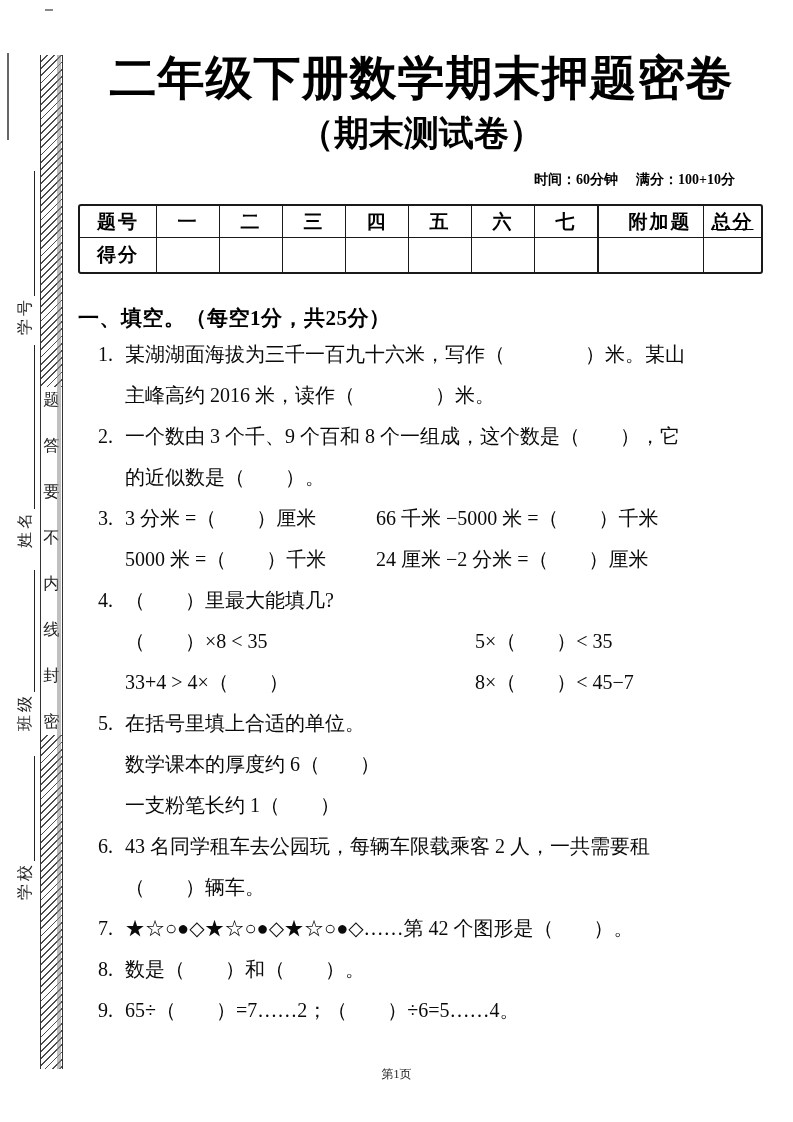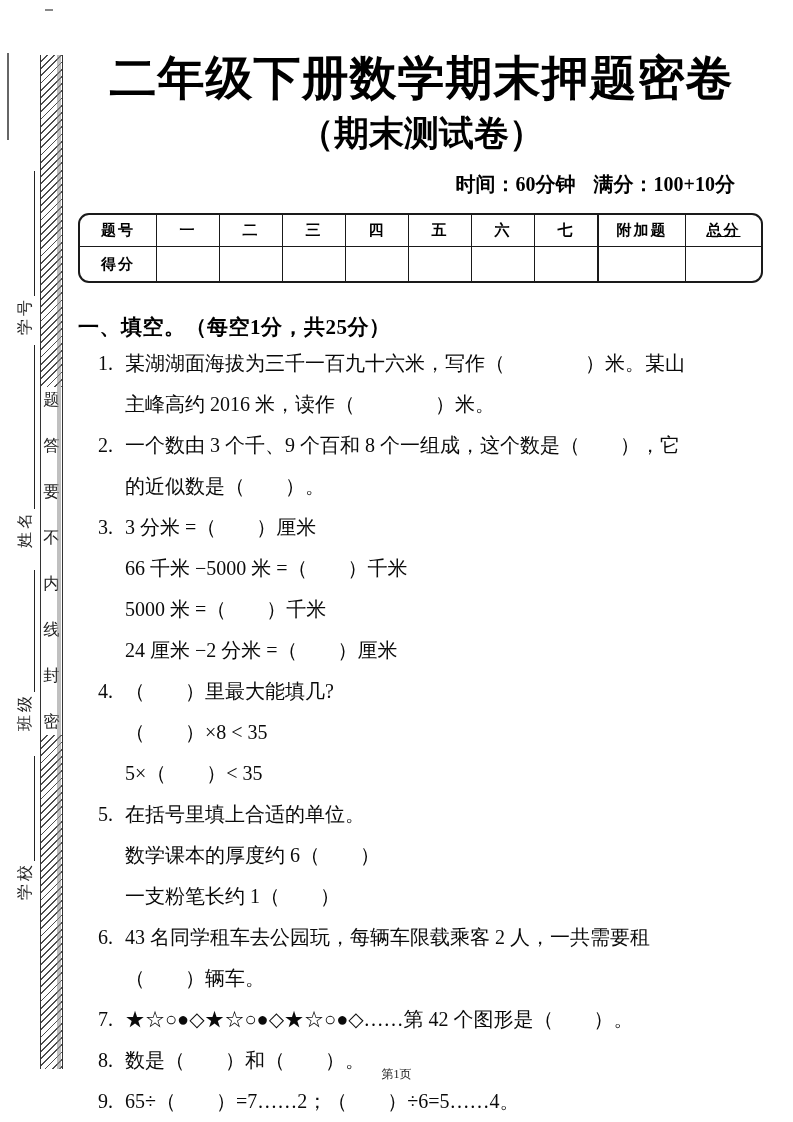--- a/index.html
+++ b/index.html
@@ -37,47 +37,47 @@
     font-size:16.5px;color:#222;padding:2px 0;box-sizing:border-box;
   }
   .scan-shadow{position:absolute;left:57px;top:55px;width:4px;height:1014px;background:#8c8c8c;opacity:.55;}
   
   .main{position:absolute;left:78px;top:0;width:687px;}
   h1.title{
     margin:50px 0 0 0;font-size:47px;font-weight:bold;text-align:center;
     letter-spacing:1px;line-height:1.2;color:#000;
   }
   .subtitle{margin-top:4px;font-size:35px;font-weight:bold;text-align:center;color:#000;}
-  .meta{margin-top:14px;font-size:20px;font-weight:bold;text-align:right;padding-right:30px;color:#000;}
+  .meta{margin-top:14px;font-size:14px;font-weight:bold;text-align:right;padding-right:30px;color:#000;}
   .meta .gap{display:inline-block;width:18px;}
   
   table.score{
     margin-top:15px;width:685px;border-collapse:separate;border-spacing:0;
-    border:2px solid #1a1a1a;border-radius:11px;table-layout:fixed;
-    font-size:15px;font-weight:bold;color:#000;
+    border:2px solid #1a1a1a;border-radius:3px;table-layout:fixed;
+    font-size:19px;font-weight:bold;color:#000;
   }
   table.score td{
     border-right:1.4px solid #1a1a1a;text-align:center;vertical-align:middle;
     padding:0;height:31px;letter-spacing:2px;
   }
   table.score tr:first-child td{border-bottom:1.4px solid #1a1a1a;}
   table.score tr:last-child td{height:34px;}
   table.score td:last-child{border-right:none;text-decoration:underline;}
   table.score td.c8{border-left:1.6px solid #1a1a1a;}
   table.score .c0{width:76px;}
   table.score .c1,table.score .c2,table.score .c3,table.score .c4,
   table.score .c5,table.score .c6,table.score .c7{width:62px;}
-  table.score .c8{width:86px;}
+  table.score .c8{width:86px;padding-left:18px;}
   
   .section-heading{margin-top:30px;font-size:21px;font-weight:bold;color:#000;letter-spacing:.5px;}
   .questions{margin-top:2px;font-size:20px;line-height:41px;color:#0a0a0a;}
   .q{position:relative;padding-left:47px;}
   .q-num{position:absolute;left:20px;top:0;}
   .line{white-space:nowrap;}
-  .line.cols{display:flex;flex-direction:column;}
+  .line.cols{display:flex;}
   .line.cols .seg1{flex:0 0 auto;}
   .q-idx-2 .seg1{width:251px;}
   .q-idx-3 .seg1{width:350px;}
   .q-idx-4 .seg1{width:302px;}
   .footer{position:absolute;top:1066px;left:0;width:100%;text-align:center;font-size:12px;color:#222;}
 </style>
 </head>
 <body>
 
 <div class="page">
@@ -178,20 +178,24 @@
             <span class="seg">24 厘米 −2 分米 =（　　）厘米</span>
           </div>
         </div>
         <div class="q q-idx-3">
           <span class="q-num">4.</span>
           <div class="line"><span class="seg">（　　）里最大能填几?</span></div>
           <div class="line cols">
             <span class="seg seg1">（　　）×8 &lt; 35</span>
             <span class="seg">5×（　　）&lt; 35</span>
           </div>
+          <div class="line cols">
+            <span class="seg seg1">33+4 &gt; 4×（　　）</span>
+            <span class="seg">8×（　　）&lt; 45−7</span>
+          </div>
         </div>
         <div class="q q-idx-4">
           <span class="q-num">5.</span>
           <div class="line"><span class="seg">在括号里填上合适的单位。</span></div>
           <div class="line cols">
             <span class="seg">数学课本的厚度约 6（　　）</span>
           </div>
           <div class="line cols">
             <span class="seg seg1">一支粉笔长约 1（　　）</span>
           </div>

